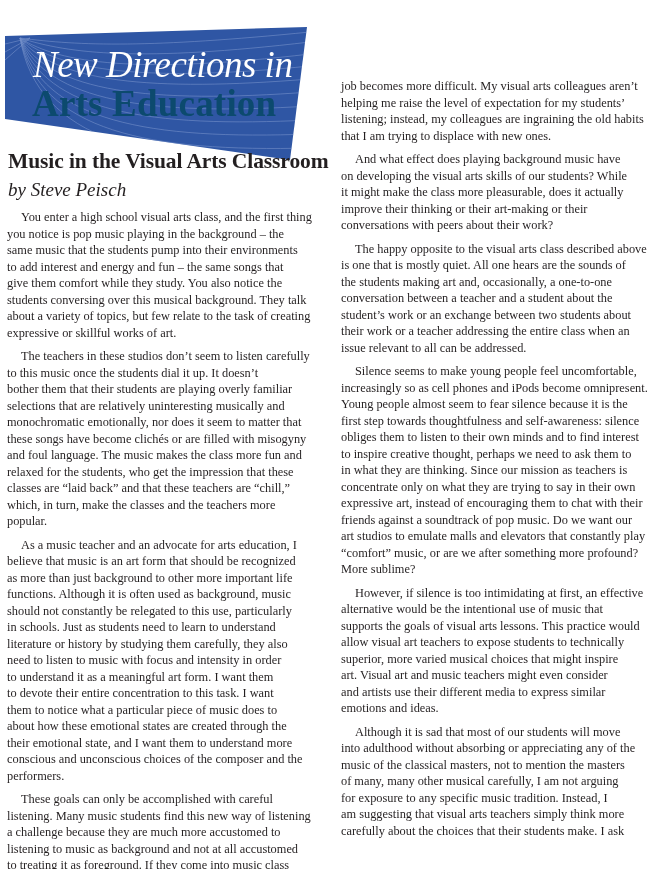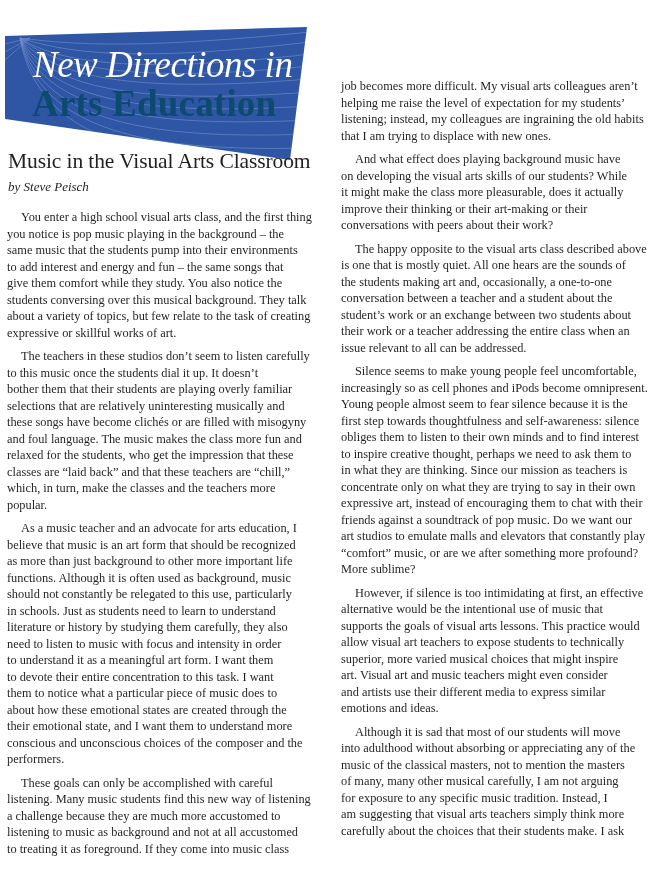--- a/index.html
+++ b/index.html
@@ -4,22 +4,22 @@
 <style>
   html, body { margin:0; padding:0; background:#ffffff; }
   body { width:656px; height:869px; position:relative; overflow:hidden;
          font-family:"Liberation Serif","DejaVu Serif",serif; color:#231f20; }
   .banner { position:absolute; left:0; top:0; width:320px; height:140px;margin-top:24px; }
   .banner svg { position:absolute; left:0; top:0; }
   .banner-line1 { position:absolute; left:33px; top:22px; font-family:"Liberation Serif",serif;
                   font-style:italic; font-size:37px; color:#ffffff; letter-spacing:-0.5px; white-space:nowrap; line-height:1; }
   .banner-line2 { position:absolute; left:32px; top:61px; font-family:"Liberation Serif",serif;
                   font-weight:bold; font-size:37px; color:#0c4a6e; white-space:nowrap; line-height:1; letter-spacing:0.2px; }
-  .title { position:absolute; left:8px; top:149px; font-size:21.5px; font-weight:normal; margin:0; white-space:nowrap; letter-spacing:-0.1px; }
-  .byline { position:absolute; left:8px; top:179px; font-size:13px; font-style:italic; margin:0; white-space:nowrap; }
+  .title { position:absolute; left:8px; top:149px; font-size:21.5px; font-weight:bold; margin:0; white-space:nowrap; letter-spacing:-0.1px; }
+  .byline { position:absolute; left:8px; top:179px; font-size:19px; font-style:italic; margin:0; white-space:nowrap; }
   .col { position:absolute; font-size:12.35px; line-height:16.5px; }
   .col-left { left:7px; top:209px; width:322px; }
   .col-right { left:341px; top:78px; width:316px; }
   .para { margin:0 0 7px 0; }
   .line { display:block; white-space:nowrap; }
   .para .line:first-child { text-indent:14px; }
   .para.cont .line:first-child { text-indent:0; }
 </style>
 </head>
 <body>
@@ -65,20 +65,21 @@
       <span class="line">give them comfort while they study. You also notice the</span>
       <span class="line">students conversing over this musical background. They talk</span>
       <span class="line">about a variety of topics, but few relate to the task of creating</span>
       <span class="line">expressive or skillful works of art.</span>
     </p>
     <p class="para">
       <span class="line">The teachers in these studios don’t seem to listen carefully</span>
       <span class="line">to this music once the students dial it up. It doesn’t</span>
       <span class="line">bother them that their students are playing overly familiar</span>
       <span class="line">selections that are relatively uninteresting musically and</span>
+      <span class="line">monochromatic emotionally, nor does it seem to matter that</span>
       <span class="line">these songs have become clichés or are filled with misogyny</span>
       <span class="line">and foul language. The music makes the class more fun and</span>
       <span class="line">relaxed for the students, who get the impression that these</span>
       <span class="line">classes are “laid back” and that these teachers are “chill,”</span>
       <span class="line">which, in turn, make the classes and the teachers more</span>
       <span class="line">popular.</span>
     </p>
     <p class="para">
       <span class="line">As a music teacher and an advocate for arts education, I</span>
       <span class="line">believe that music is an art form that should be recognized</span>

